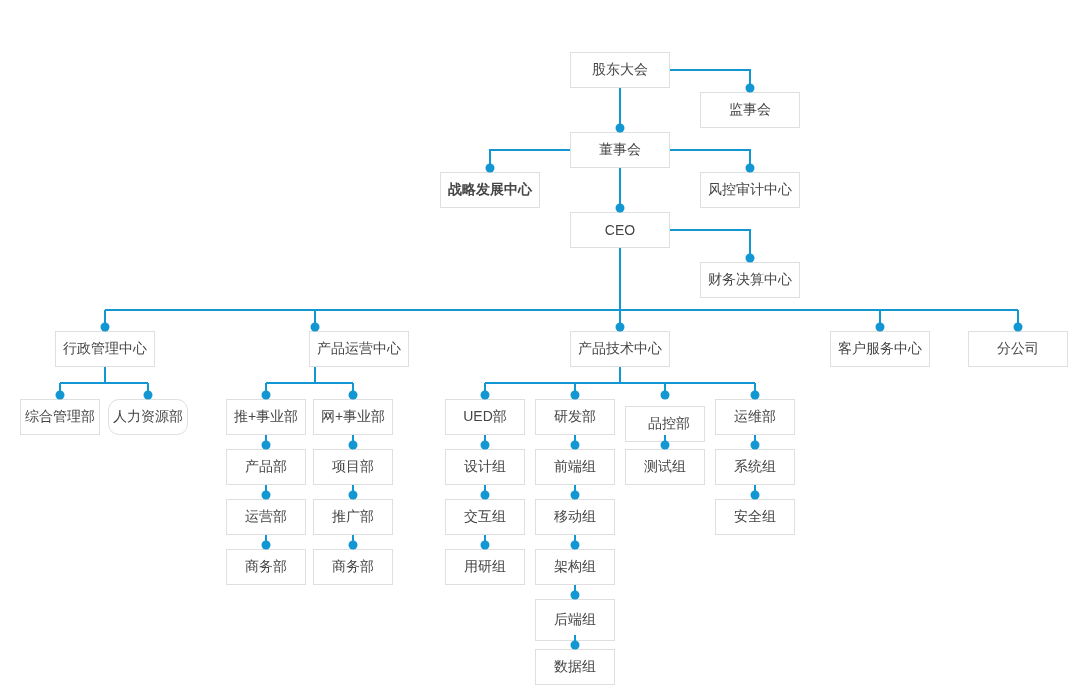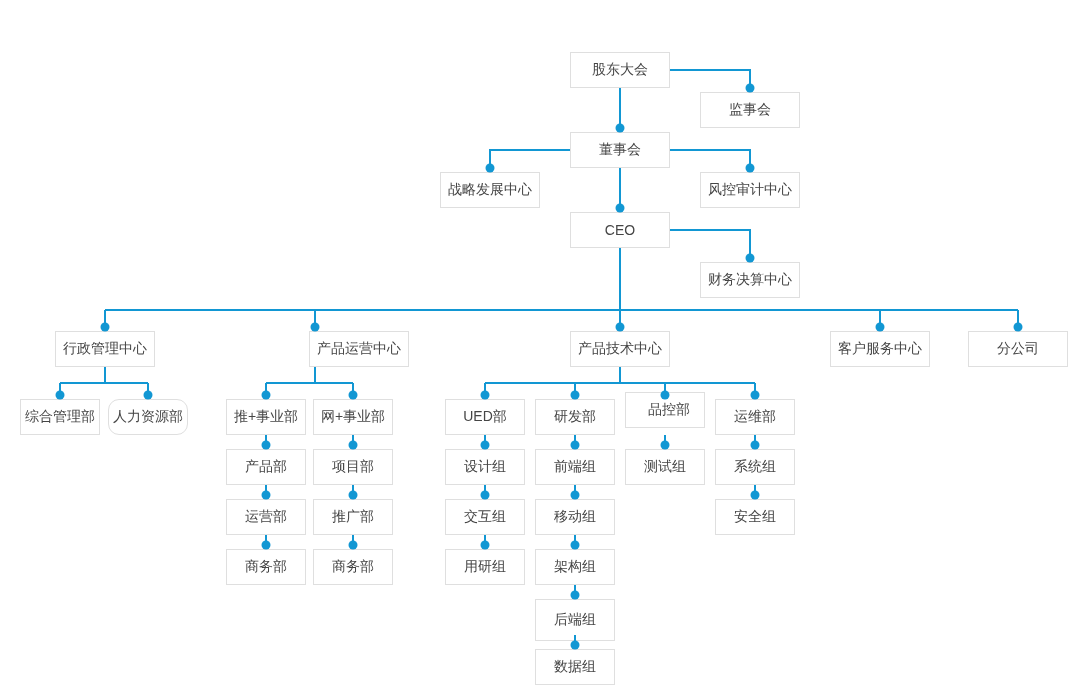--- a/index.html
+++ b/index.html
@@ -119,42 +119,42 @@
       <circle cx="575" cy="545" r="4.5" fill="#1297d3"></circle>
       <circle cx="575" cy="595" r="4.5" fill="#1297d3"></circle>
       <circle cx="575" cy="645" r="4.5" fill="#1297d3"></circle>
       <circle cx="665" cy="445" r="4.5" fill="#1297d3"></circle>
       <circle cx="755" cy="445" r="4.5" fill="#1297d3"></circle>
       <circle cx="755" cy="495" r="4.5" fill="#1297d3"></circle>
     </svg>
     <div class="node" style="left: 570px; top: 52px; width: 100px; height: 36px;">股东大会</div>
     <div class="node" style="left: 700px; top: 92px; width: 100px; height: 36px;">监事会</div>
     <div class="node" style="left: 570px; top: 132px; width: 100px; height: 36px;">董事会</div>
-    <div class="node" style="left: 440px; top: 172px; width: 100px; height: 36px;">战略发展中心</div>
+    <div class="node" style="left: 440px; top: 172px; width: 100px; height: 36px; font-weight: bold;">战略发展中心</div>
     <div class="node" style="left: 700px; top: 172px; width: 100px; height: 36px;">风控审计中心</div>
     <div class="node" style="left: 570px; top: 212px; width: 100px; height: 36px;">CEO</div>
     <div class="node" style="left: 700px; top: 262px; width: 100px; height: 36px;">财务决算中心</div>
     <div class="node" style="left: 55px; top: 331px; width: 100px; height: 36px;">行政管理中心</div>
     <div class="node" style="left: 265px; top: 331px; width: 100px; height: 36px; margin-left: 44px;">产品运营中心</div>
     <div class="node" style="left: 570px; top: 331px; width: 100px; height: 36px;">产品技术中心</div>
     <div class="node" style="left: 830px; top: 331px; width: 100px; height: 36px;">客户服务中心</div>
     <div class="node" style="left: 968px; top: 331px; width: 100px; height: 36px;">分公司</div>
     <div class="node" style="left: 20px; top: 399px; width: 80px; height: 36px;">综合管理部</div>
     <div class="node" style="left: 108px; top: 399px; width: 80px; height: 36px; border-radius: 11px;">人力资源部</div>
     <div class="node" style="left: 226px; top: 399px; width: 80px; height: 36px;">推+事业部</div>
     <div class="node" style="left: 313px; top: 399px; width: 80px; height: 36px;">网+事业部</div>
     <div class="node" style="left: 226px; top: 449px; width: 80px; height: 36px;">产品部</div>
     <div class="node" style="left: 313px; top: 449px; width: 80px; height: 36px; font-family: Liberation Serif, serif;">项目部</div>
     <div class="node" style="left: 226px; top: 499px; width: 80px; height: 36px;">运营部</div>
     <div class="node" style="left: 313px; top: 499px; width: 80px; height: 36px;">推广部</div>
     <div class="node" style="left: 226px; top: 549px; width: 80px; height: 36px;">商务部</div>
     <div class="node" style="left: 313px; top: 549px; width: 80px; height: 36px;">商务部</div>
     <div class="node" style="left: 445px; top: 399px; width: 80px; height: 36px;">UED部</div>
     <div class="node" style="left: 535px; top: 399px; width: 80px; height: 36px;">研发部</div>
-    <div class="node" style="left: 625px; top: 392px; width: 80px; height: 36px; padding-left: 8px;">品控部</div>
+    <div class="node" style="left: 625px; top: 406px; width: 80px; height: 36px; padding-left: 8px;">品控部</div>
     <div class="node" style="left: 715px; top: 399px; width: 80px; height: 36px;">运维部</div>
     <div class="node" style="left: 445px; top: 449px; width: 80px; height: 36px;">设计组</div>
     <div class="node" style="left: 535px; top: 449px; width: 80px; height: 36px;">前端组</div>
     <div class="node" style="left: 625px; top: 449px; width: 80px; height: 36px;">测试组</div>
     <div class="node" style="left: 715px; top: 449px; width: 80px; height: 36px;">系统组</div>
     <div class="node" style="left: 445px; top: 499px; width: 80px; height: 36px;">交互组</div>
     <div class="node" style="left: 535px; top: 499px; width: 80px; height: 36px;">移动组</div>
     <div class="node" style="left: 715px; top: 499px; width: 80px; height: 36px;">安全组</div>
     <div class="node" style="left: 445px; top: 549px; width: 80px; height: 36px;">用研组</div>
     <div class="node" style="left: 535px; top: 549px; width: 80px; height: 36px;">架构组</div>

